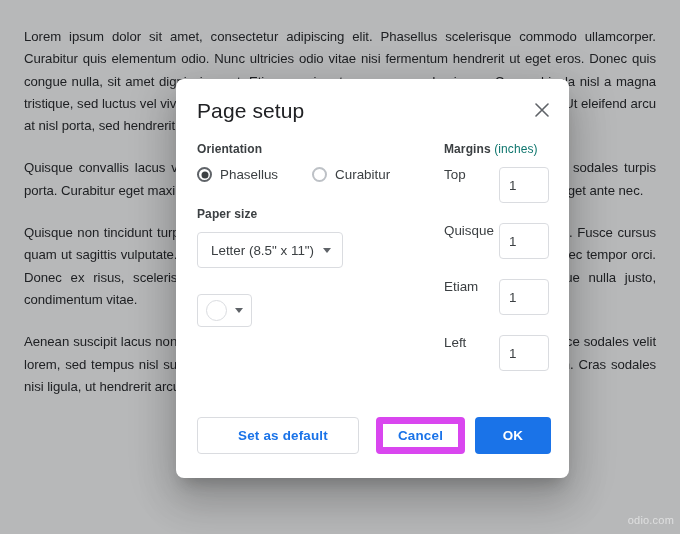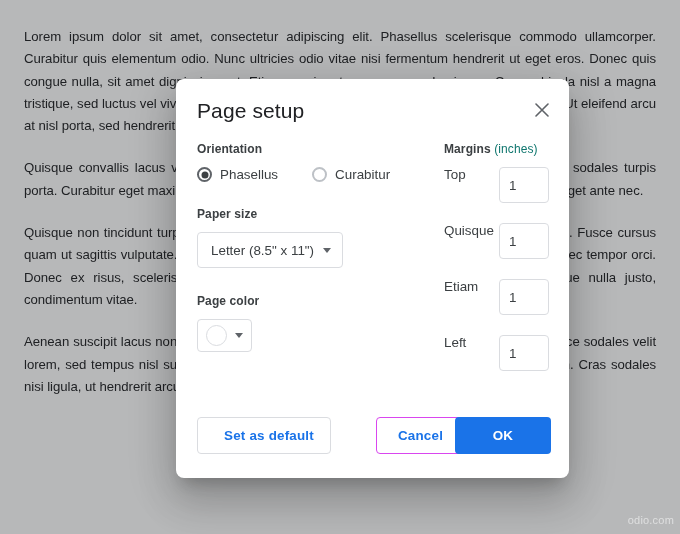--- a/index.html
+++ b/index.html
@@ -239,38 +239,38 @@
     align-items: center;
     justify-content: center;
     cursor: pointer;
     box-sizing: border-box;
     font-family: "Liberation Sans", sans-serif;
     border: none;
   }
   #set-default-btn {
     position: absolute;
     left: 0; top: 0;
-    width: 134px;
+    width: 162px;
     border: 1px solid #dadce0;
     background: #fff;
     color: #1a73e8;
     padding-left: 16px;
   }
   #cancel-btn {
     position: absolute;
     right: 86px; top: 0;
     width: 89px;
-    border: 1px solid #d946ef;
+    border: 7px solid #d946ef;
     background: #fff;
     color: #1a73e8;
   }
   #ok-btn {
     position: absolute;
     right: 0; top: 0;
-    width: 96px;
+    width: 76px;
     background: #1a73e8;
     color: #ffffff;
   }
 
   
   #watermark {
     position: absolute;
     right: 6px;
     bottom: 8px;
     font-size: 11px;
@@ -318,21 +318,20 @@
 
     <div class="section-label">Paper size</div>
 
     <div class="select-box">
       <span class="select-value">Letter (8.5" x 11")</span>
       <span class="caret"></span>
     </div>
 
     <div class="spacer"></div>
 
-    <div class="section-label">Page color</div>
 
     <div class="color-box">
       <span class="color-swatch"></span>
       <span class="caret"></span>
     </div>
 
   </div>
 
   <div class="col-right">
 

